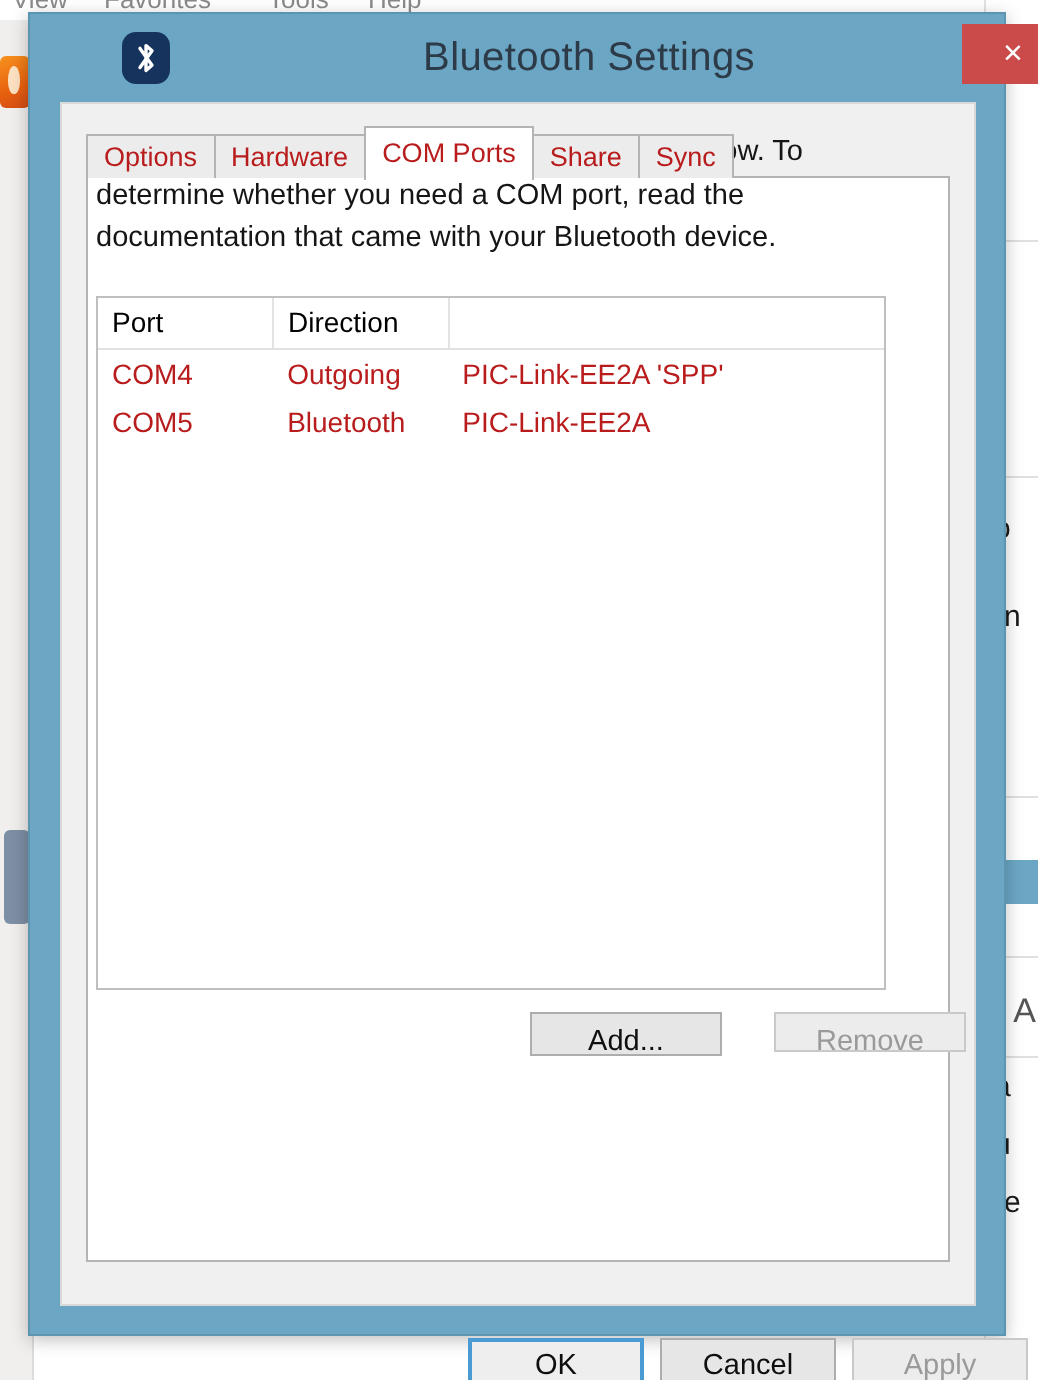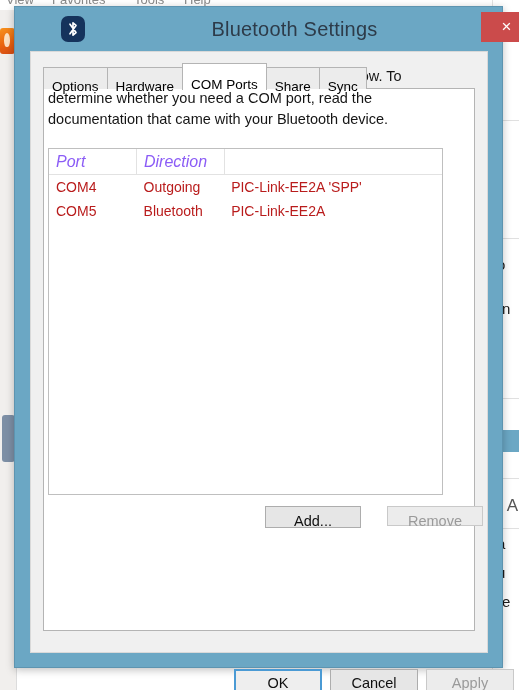--- a/index.html
+++ b/index.html
@@ -181,27 +181,27 @@
   .tabstrip {
     position: absolute;
     left: 12px; top: 11px;
     height: 26px;
     display: flex;
     align-items: flex-end;
     z-index: 3;
   }
   .tab {
     height: 22px;
-    padding: 8px 8px;
+    padding: 0 8px;
     background: #ececec;
     border: 1px solid #b4b4b4;
     border-bottom: none;
     font-size: 13.5px;
     line-height: 22px;
-    color: #000000;
+    color: #b91c1c;
     margin-right: -1px;
     cursor: pointer;
     white-space: nowrap;
     box-sizing: border-box;
   }
   .tab.selected {
     height: 27px;
     line-height: 26px;
     background: #ffffff;
     border-color: #b4b4b4;
@@ -237,27 +237,26 @@
     border: 1px solid #bfbfbf;
     box-sizing: border-box;
     overflow: hidden;
   }
   .lv-header {
     display: flex;
     height: 25px;
     border-bottom: 1px solid #e2e2e2;
   }
   .lv-header .cell {
-    font-size: 16px;
+    font-size: 14px;
     line-height: 25px;
-    color: #8b5cf6;
+    color: #000000;
     padding-left: 7px;
     box-sizing: border-box;
     border-right: 1px solid #e2e2e2;
-    font-style: italic;
   }
   .lv-row { display: flex; height: 24px; cursor: default; }
   .lv-row .cell {
     font-size: 14px;
     line-height: 24px;
     color: #b91c1c;
     padding-left: 7px;
     box-sizing: border-box;
   }
   .col-port { width: 88px; }

